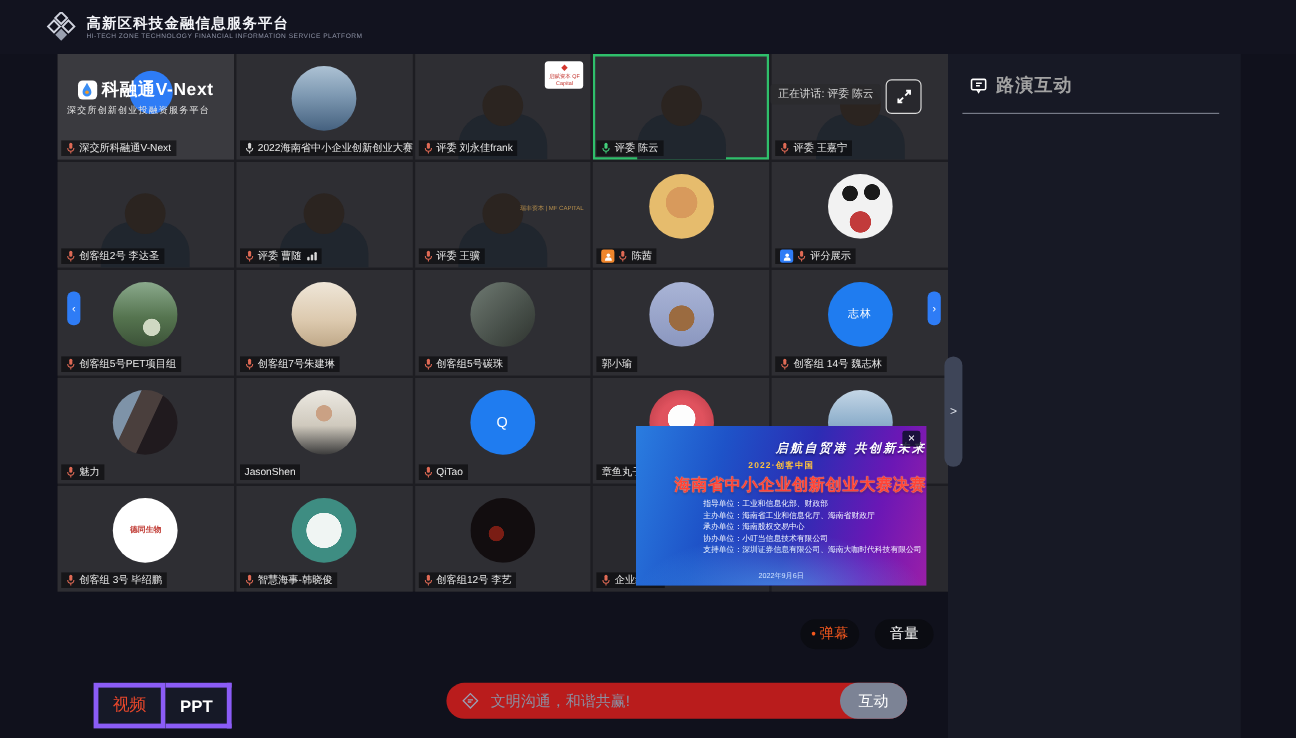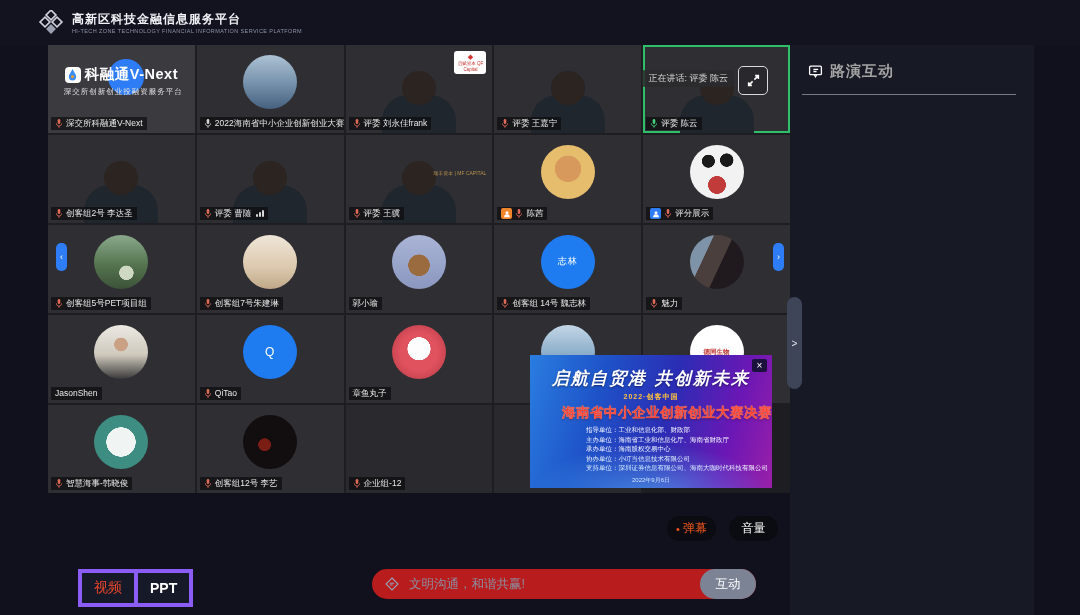--- a/index.html
+++ b/index.html
@@ -54,21 +54,21 @@
   .logo-txt{color:#c03a33;font-size:6.5px;font-weight:bold;text-align:center;line-height:8px}
   .figure{position:absolute;left:50%;bottom:-6px;transform:translateX(-50%);width:74px;height:44px;background:#20262e;border-radius:26px 26px 0 0;z-index:1}
   .head{position:absolute;left:50%;bottom:28px;transform:translateX(-50%);width:34px;height:34px;border-radius:50%;background:#2b2420;z-index:2}
   
   .av-brand-kft{background:#3a3a3f}
   .kft{position:absolute;inset:0}
   .kft-circle{position:absolute;left:53%;top:36%;transform:translate(-50%,-50%);width:36px;height:36px;border-radius:50%;background:#2e7cf6}
   .kft-row{position:absolute;left:0;right:0;top:20px;display:flex;align-items:center;justify-content:center;gap:4px;z-index:2}
   .kft-drop{width:16px;height:16px;background:#fff;border-radius:4px;display:flex;align-items:center;justify-content:center}
   .kft-title{font-size:14.5px;font-weight:bold;color:#fff;letter-spacing:.5px}
-  .kft-sub{position:absolute;left:0;right:12px;top:42px;text-align:right;font-size:7.5px;color:#e3e3e3;letter-spacing:1px;z-index:2}
+  .kft-sub{position:absolute;left:0;right:12px;top:42px;text-align:center;font-size:7.5px;color:#e3e3e3;letter-spacing:1px;z-index:2}
   
   .wm-qf{position:absolute;top:6px;right:6px;background:#fff;border-radius:3px;width:30px;padding:2px 1px;text-align:center;
     font-size:4.5px;line-height:5.5px;color:#c2302a;z-index:3}
   .wm-qf::before{content:"◆";display:block;color:#d3362e;font-size:7px;line-height:8px}
   .wm-mf{position:absolute;top:40%;right:6px;font-size:5px;color:#b9914d;z-index:3}
   
   .speak-banner{position:absolute;top:25px;right:56px;background:rgba(42,42,46,.85);color:#d6d6d6;
     font-size:9px;line-height:15px;padding:1px 6px;border-radius:3px;z-index:6;white-space:nowrap}
   .expand-btn{position:absolute;top:21px;right:22px;width:28px;height:27px;background:rgba(40,40,44,.9);
     border:1.5px solid #d9d9d9;border-radius:5px;display:flex;align-items:center;justify-content:center;z-index:6;cursor:pointer}
@@ -76,22 +76,22 @@
     display:flex;align-items:center;justify-content:center;font-size:9px;z-index:6;cursor:pointer}
   .nav-left{left:8px;top:198px}
   .nav-right{right:6px;top:198px}
   
   .popup{position:absolute;left:530px;top:355px;width:242px;height:133px;z-index:30;overflow:hidden;
     background:linear-gradient(105deg,#2a7de0 0%,#1e53c8 28%,#2b2db4 55%,#6b17b5 80%,#9a1fa8 100%)}
   .popup::after{content:"";position:absolute;left:0;right:0;bottom:0;height:44px;
     background:radial-gradient(ellipse at 50% 115%,rgba(90,200,255,.55),rgba(90,200,255,0) 70%);pointer-events:none}
   .popup-close{position:absolute;top:4px;right:5px;width:15px;height:13px;background:rgba(12,16,40,.85);
     border-radius:2px;color:#fff;font-size:10px;line-height:13px;text-align:center;cursor:pointer;z-index:3}
-  .popup-slogan{margin-top:12px;text-align:center;color:#fff;font-weight:bold;font-style:italic;
-    font-size:17px;letter-spacing:2px;font-family:"DejaVu Serif",serif;text-shadow:0 1px 2px rgba(0,0,40,.5)}
+  .popup-slogan{margin-top:12px;text-align:right;color:#fff;font-weight:bold;font-style:italic;
+    font-size:10px;letter-spacing:2px;font-family:"DejaVu Serif",serif;text-shadow:0 1px 2px rgba(0,0,40,.5)}
   .popup-logoline{text-align:center;color:#ffc23d;font-size:7px;font-weight:bold;letter-spacing:1px;margin-top:2px}
   .popup-title{text-align:right;color:#ff4336;font-weight:bold;font-size:13.5px;letter-spacing:.5px;margin-top:2px;
     text-shadow:0 0 1px #ffe3c2,0 1px 2px rgba(60,0,0,.6)}
   .popup-lines{margin-top:3px;padding-left:56px}
   .popup-lines div{color:#f4f6ff;font-size:6.5px;line-height:9.5px;white-space:nowrap}
   .popup-date{position:absolute;left:0;right:0;bottom:3px;text-align:center;color:#cfe3ff;font-size:6px;z-index:2}
   
   .handle{position:absolute;left:787px;top:297px;width:15px;height:92px;background:#3e4558;border-radius:8px;
     color:#dfe3ec;font-size:10px;display:flex;align-items:center;justify-content:center;z-index:15;cursor:pointer}
   .sidebar{position:absolute;left:790px;top:45px;width:244px;height:570px;background:#171925}
@@ -186,46 +186,46 @@
           <span class="mic mic-red">
             <svg width="8" height="11" viewBox="0 0 10 13">
               <rect x="3.4" y="0.8" width="3.2" height="6.4" rx="1.6" fill="currentColor"></rect>
               <path d="M1.8 6.4c0 2.1 1.5 3.3 3.2 3.3s3.2-1.2 3.2-3.3" fill="none" stroke="currentColor" stroke-width="1.1"></path>
               <path d="M5 9.7v2.2" stroke="currentColor" stroke-width="1.1"></path>
             </svg>
           </span>
           <span>评委 刘永佳frank</span>
         </div>
       </div>
+      <div class="tile av-photo-book-green speaking">
+        <div class="figure"></div>
+        <div class="head"></div>
+        <div class="tile-label">
+          <span class="mic mic-green">
+            <svg width="8" height="11" viewBox="0 0 10 13">
+              <rect x="3.4" y="0.8" width="3.2" height="6.4" rx="1.6" fill="currentColor"></rect>
+              <path d="M1.8 6.4c0 2.1 1.5 3.3 3.2 3.3s3.2-1.2 3.2-3.3" fill="none" stroke="currentColor" stroke-width="1.1"></path>
+              <path d="M5 9.7v2.2" stroke="currentColor" stroke-width="1.1"></path>
+            </svg>
+          </span>
+          <span>评委 陈云</span>
+        </div>
+      </div>
       <div class="tile av-photo-book">
         <div class="figure"></div>
         <div class="head"></div>
         <div class="tile-label">
           <span class="mic mic-red">
             <svg width="8" height="11" viewBox="0 0 10 13">
               <rect x="3.4" y="0.8" width="3.2" height="6.4" rx="1.6" fill="currentColor"></rect>
               <path d="M1.8 6.4c0 2.1 1.5 3.3 3.2 3.3s3.2-1.2 3.2-3.3" fill="none" stroke="currentColor" stroke-width="1.1"></path>
               <path d="M5 9.7v2.2" stroke="currentColor" stroke-width="1.1"></path>
             </svg>
           </span>
           <span>评委 王嘉宁</span>
-        </div>
-      </div>
-      <div class="tile av-photo-book-green speaking">
-        <div class="figure"></div>
-        <div class="head"></div>
-        <div class="tile-label">
-          <span class="mic mic-green">
-            <svg width="8" height="11" viewBox="0 0 10 13">
-              <rect x="3.4" y="0.8" width="3.2" height="6.4" rx="1.6" fill="currentColor"></rect>
-              <path d="M1.8 6.4c0 2.1 1.5 3.3 3.2 3.3s3.2-1.2 3.2-3.3" fill="none" stroke="currentColor" stroke-width="1.1"></path>
-              <path d="M5 9.7v2.2" stroke="currentColor" stroke-width="1.1"></path>
-            </svg>
-          </span>
-          <span>评委 陈云</span>
         </div>
       </div>
       <div class="tile av-photo-curtain">
         <div class="figure"></div>
         <div class="head"></div>
         <div class="tile-label">
           <span class="mic mic-red">
             <svg width="8" height="11" viewBox="0 0 10 13">
               <rect x="3.4" y="0.8" width="3.2" height="6.4" rx="1.6" fill="currentColor"></rect>
               <path d="M1.8 6.4c0 2.1 1.5 3.3 3.2 3.3s3.2-1.2 3.2-3.3" fill="none" stroke="currentColor" stroke-width="1.1"></path>
@@ -324,20 +324,33 @@
         <div class="avatar circle-girl"></div>
         <div class="tile-label">
           <span class="mic mic-red">
             <svg width="8" height="11" viewBox="0 0 10 13">
               <rect x="3.4" y="0.8" width="3.2" height="6.4" rx="1.6" fill="currentColor"></rect>
               <path d="M1.8 6.4c0 2.1 1.5 3.3 3.2 3.3s3.2-1.2 3.2-3.3" fill="none" stroke="currentColor" stroke-width="1.1"></path>
               <path d="M5 9.7v2.2" stroke="currentColor" stroke-width="1.1"></path>
             </svg>
           </span>
           <span>创客组7号朱建琳</span>
+        </div>
+      </div>
+      <div class="tile av-circle-group">
+        <div class="avatar circle-group"></div>
+        <div class="tile-label">
+          <span class="mic mic-red">
+            <svg width="8" height="11" viewBox="0 0 10 13">
+              <rect x="3.4" y="0.8" width="3.2" height="6.4" rx="1.6" fill="currentColor"></rect>
+              <path d="M1.8 6.4c0 2.1 1.5 3.3 3.2 3.3s3.2-1.2 3.2-3.3" fill="none" stroke="currentColor" stroke-width="1.1"></path>
+              <path d="M5 9.7v2.2" stroke="currentColor" stroke-width="1.1"></path>
+            </svg>
+          </span>
+          <span>创客组5号碳珠</span>
         </div>
       </div>
       <div class="tile av-circle-monkey">
         <div class="avatar circle-monkey"></div>
         <div class="tile-label">
           <span>郭小瑜</span>
         </div>
       </div>
       <div class="tile av-circle-blue">
         <div class="avatar circle-blue">

